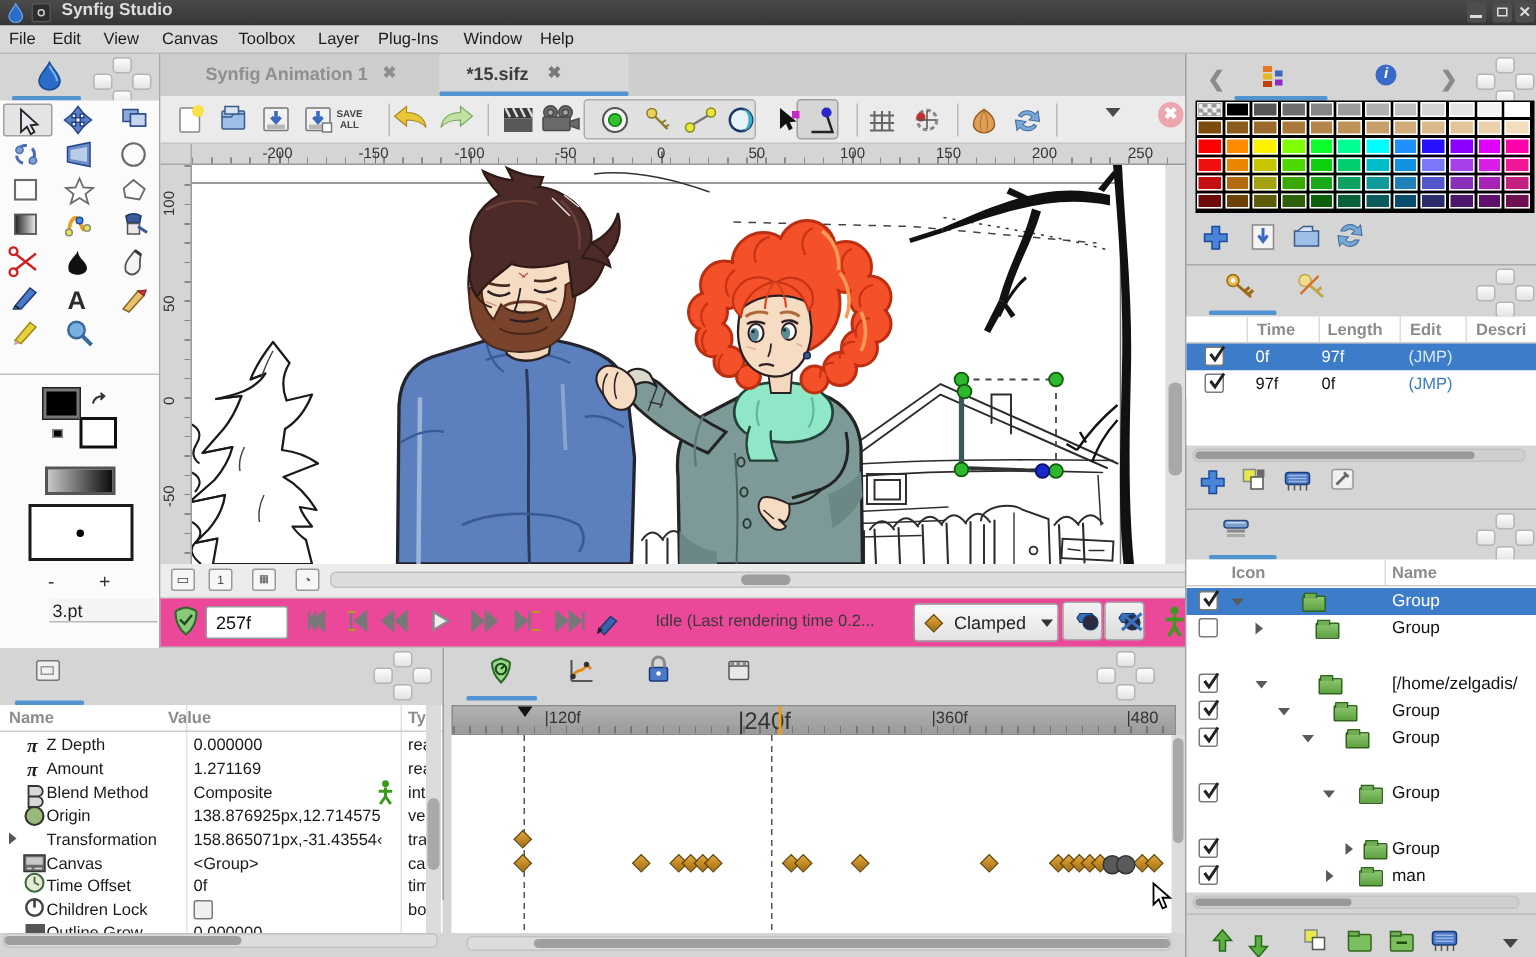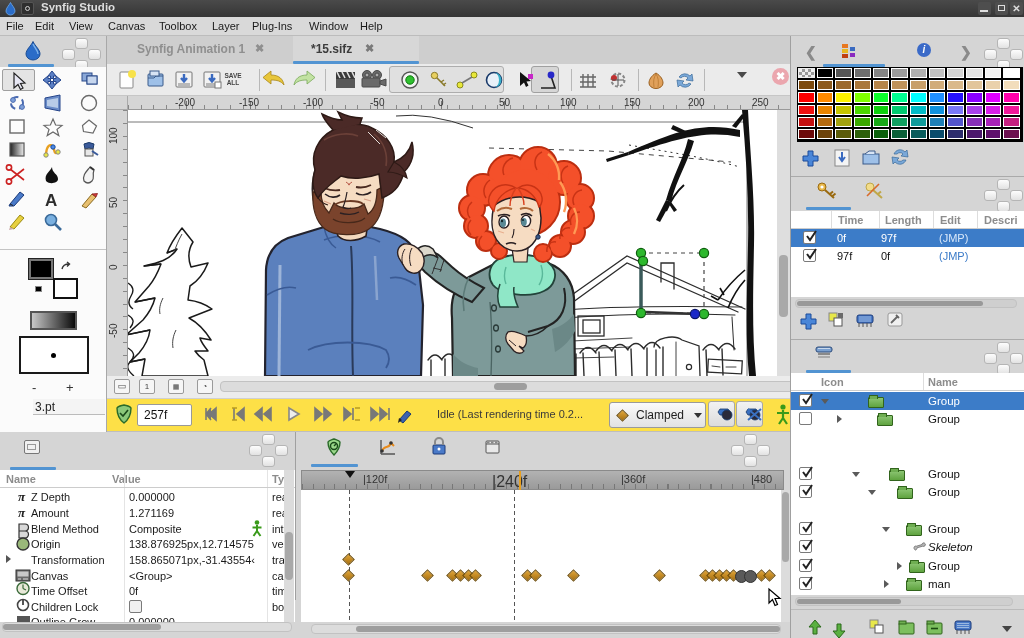--- a/index.html
+++ b/index.html
@@ -495,21 +495,21 @@
 
 <div class="a" style="left:107px;top:376px;width:683px;height:22px;background:#ececec">
  <div class="a" style="left:7px;top:3px;width:16px;height:15px;background:#f6f6f6;border:1px solid #9a9a9a;border-radius:2px;font-size:9px;color:#444;text-align:center;line-height:13px">▭</div>
  <div class="a" style="left:32px;top:3px;width:16px;height:15px;background:#f6f6f6;border:1px solid #9a9a9a;border-radius:2px;font-size:8px;color:#444;text-align:center;line-height:14px">1</div>
  <div class="a" style="left:61px;top:3px;width:16px;height:15px;background:#f6f6f6;border:1px solid #9a9a9a;border-radius:2px;font-size:7px;color:#444;text-align:center;line-height:14px;letter-spacing:0">▦</div>
  <div class="a" style="left:90px;top:3px;width:16px;height:15px;background:#f6f6f6;border:1px solid #9a9a9a;border-radius:2px;font-size:8px;color:#444;text-align:center;line-height:14px">◔</div>
  <div class="sbtrack" style="left:113px;top:5px;width:664px;height:11px;background:#dcdcdc"></div>
  <div class="sbhandle" style="left:387px;top:7px;width:33px;height:7px;background:#9e9e9e"></div>
 </div>
 
-<div class="a" style="left:107px;top:398px;width:731px;height:34px;background:#fde047;border-top:1px solid #d0d0d0;border-bottom:1px solid #bebebe" id="transport">
+<div class="a" style="left:107px;top:398px;width:731px;height:34px;background:#ec4899;border-top:1px solid #d0d0d0;border-bottom:1px solid #bebebe" id="transport">
  <div class="a" style="left:30px;top:5px;width:55px;height:22px;background:#fff;border:1px solid #999;border-radius:2px;font-size:12px;color:#111;padding:3px 0 0 6px">257f</div>
  <div class="a" style="left:330px;top:9px;font-size:11px;color:#3a3a3a">Idle (Last rendering time 0.2...</div>
  <div class="a" style="left:502px;top:3px;width:97px;height:26px;background:linear-gradient(#fafafa,#e2e2e2);border:1px solid #9a9a9a;border-radius:3px">
    <div class="kd" style="left:8px;top:8px"></div>
    <div class="a" style="left:26px;top:5px;font-size:12px;color:#222">Clamped</div>
    <div class="a" style="left:84px;top:10px;width:0;height:0;border-left:4px solid transparent;border-right:4px solid transparent;border-top:5px solid #333"></div>
  </div>
  <div class="tbtn" style="left:601px"></div>
  <div class="tbtn" style="left:629px"></div>
 </div>
@@ -741,20 +741,29 @@
           <div class="exp op" style="left:30px;top:7px"></div>
           <div class="fol" style="left:77px;top:5px"></div>
           <div class="a" style="left:137px;top:3px;font-size:11.5px;color:#fff">Group</div>
         </div>
   <div class="a" style="left:0;top:37px;width:234px;height:18px;">
           <div class="cb" style="left:8px;top:2px"></div>
           <div class="exp cl" style="left:46px;top:5px"></div>
           <div class="fol" style="left:86px;top:5px"></div>
           <div class="a" style="left:137px;top:3px;font-size:11.5px;color:#111">Group</div>
         </div>
+  <div class="a" style="left:0;top:74px;width:234px;height:18px;">
+          <div class="cb" style="left:8px;top:2px"></div>
+          <svg width="14" height="14" style="left:9px;top:0" viewBox="0 0 14 14">
+            <path d="M3 7 l3 4 6 -9" stroke="#222" stroke-width="2" fill="none"></path>
+          </svg>
+          <div class="exp op" style="left:46px;top:7px"></div>
+          <div class="fol" style="left:88px;top:5px"></div>
+          <div class="a" style="left:137px;top:3px;font-size:11.5px;color:#111">[/home/zelgadis/</div>
+        </div>
   <div class="a" style="left:0;top:92px;width:234px;height:18px;">
           <div class="cb" style="left:8px;top:2px"></div>
           <svg width="14" height="14" style="left:9px;top:0" viewBox="0 0 14 14">
             <path d="M3 7 l3 4 6 -9" stroke="#222" stroke-width="2" fill="none"></path>
           </svg>
           <div class="exp op" style="left:61px;top:7px"></div>
           <div class="fol" style="left:98px;top:5px"></div>
           <div class="a" style="left:137px;top:3px;font-size:11.5px;color:#111">Group</div>
         </div>
   <div class="a" style="left:0;top:110px;width:234px;height:18px;">
@@ -767,30 +776,20 @@
           <div class="a" style="left:137px;top:3px;font-size:11.5px;color:#111">Group</div>
         </div>
   <div class="a" style="left:0;top:147px;width:234px;height:18px;">
           <div class="cb" style="left:8px;top:2px"></div>
           <svg width="14" height="14" style="left:9px;top:0" viewBox="0 0 14 14">
             <path d="M3 7 l3 4 6 -9" stroke="#222" stroke-width="2" fill="none"></path>
           </svg>
           <div class="exp op" style="left:91px;top:7px"></div>
           <div class="fol" style="left:115px;top:5px"></div>
           <div class="a" style="left:137px;top:3px;font-size:11.5px;color:#111">Group</div>
-        </div>
-  <div class="a" style="left:0;top:165px;width:234px;height:18px;">
-          <div class="cb" style="left:8px;top:2px"></div>
-          <svg width="14" height="14" style="left:9px;top:0" viewBox="0 0 14 14">
-            <path d="M3 7 l3 4 6 -9" stroke="#222" stroke-width="2" fill="none"></path>
-          </svg>
-          <svg width="13" height="10" style="left:122px;top:4px" viewBox="0 0 16 12">
-            <path d="M2 9 C0 7 2 4 4 5 L11 3 C11 1 14 0 15 2 C16 4 14 6 12 5 L5 7 C5 9 3 11 2 9Z" fill="#b8b8b8" stroke="#555" stroke-width="0.8"></path>
-          </svg>
-          <div class="a" style="left:137px;top:3px;font-size:11.5px;font-style:italic;color:#111">Skeleton</div>
         </div>
   <div class="a" style="left:0;top:184px;width:234px;height:18px;">
           <div class="cb" style="left:8px;top:2px"></div>
           <svg width="14" height="14" style="left:9px;top:0" viewBox="0 0 14 14">
             <path d="M3 7 l3 4 6 -9" stroke="#222" stroke-width="2" fill="none"></path>
           </svg>
           <div class="exp cl" style="left:106px;top:5px"></div>
           <div class="fol" style="left:118px;top:5px"></div>
           <div class="a" style="left:137px;top:3px;font-size:11.5px;color:#111">Group</div>
         </div>

